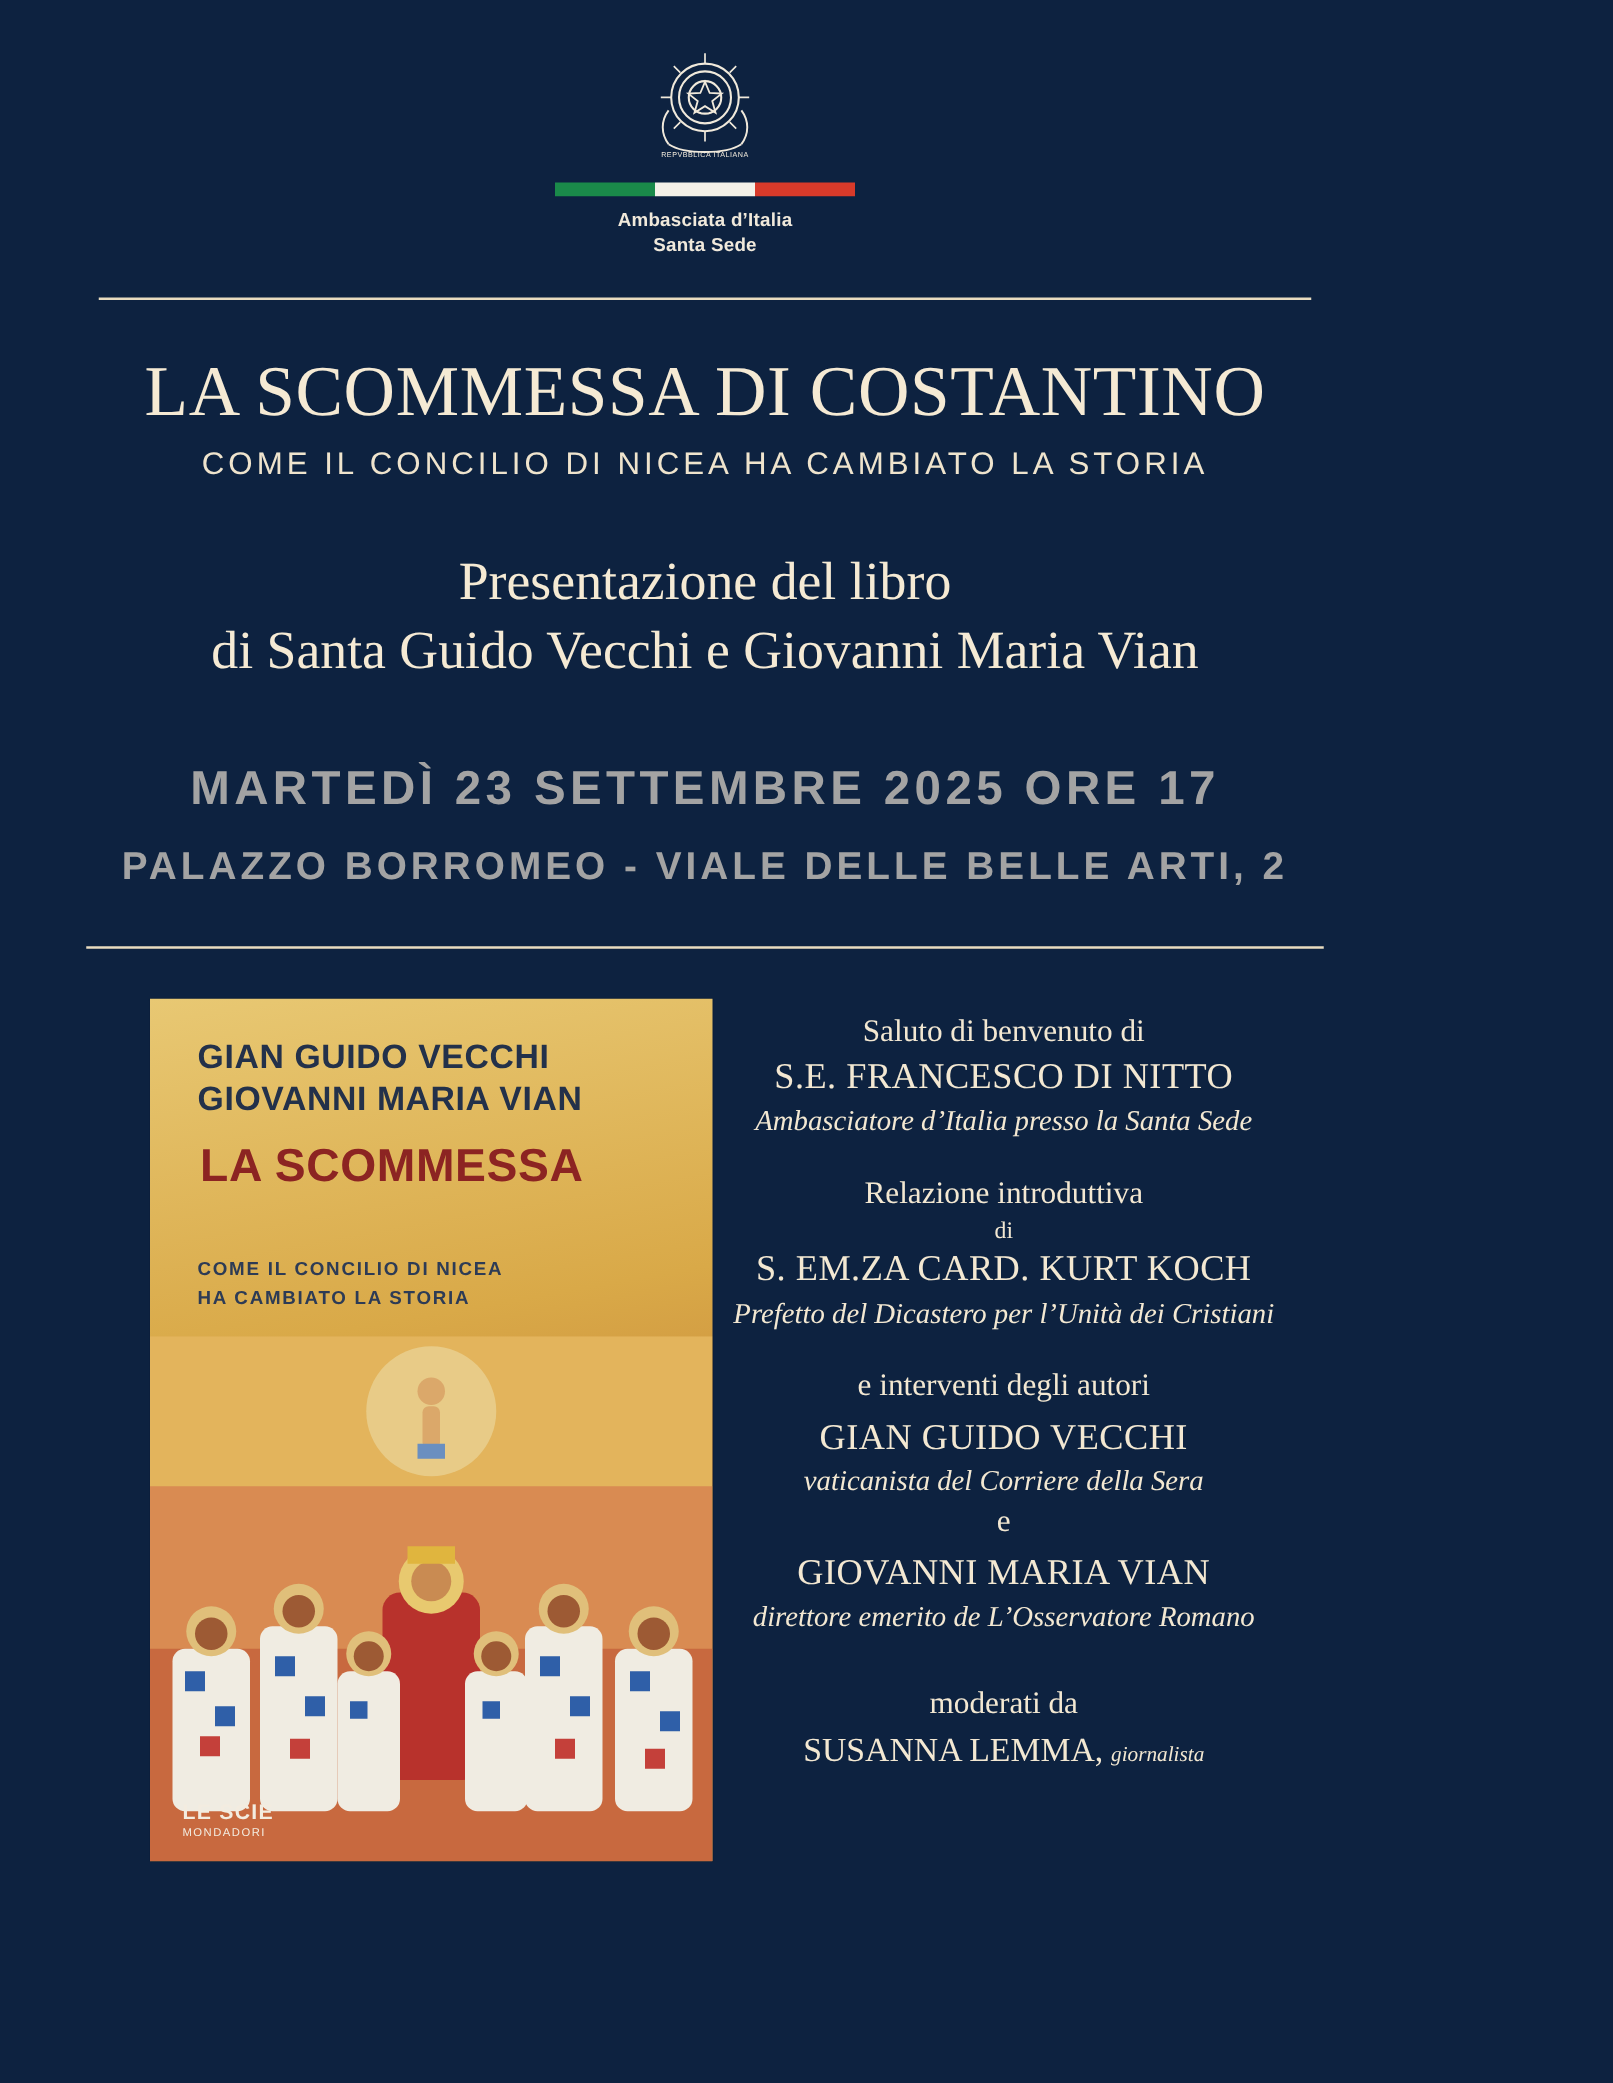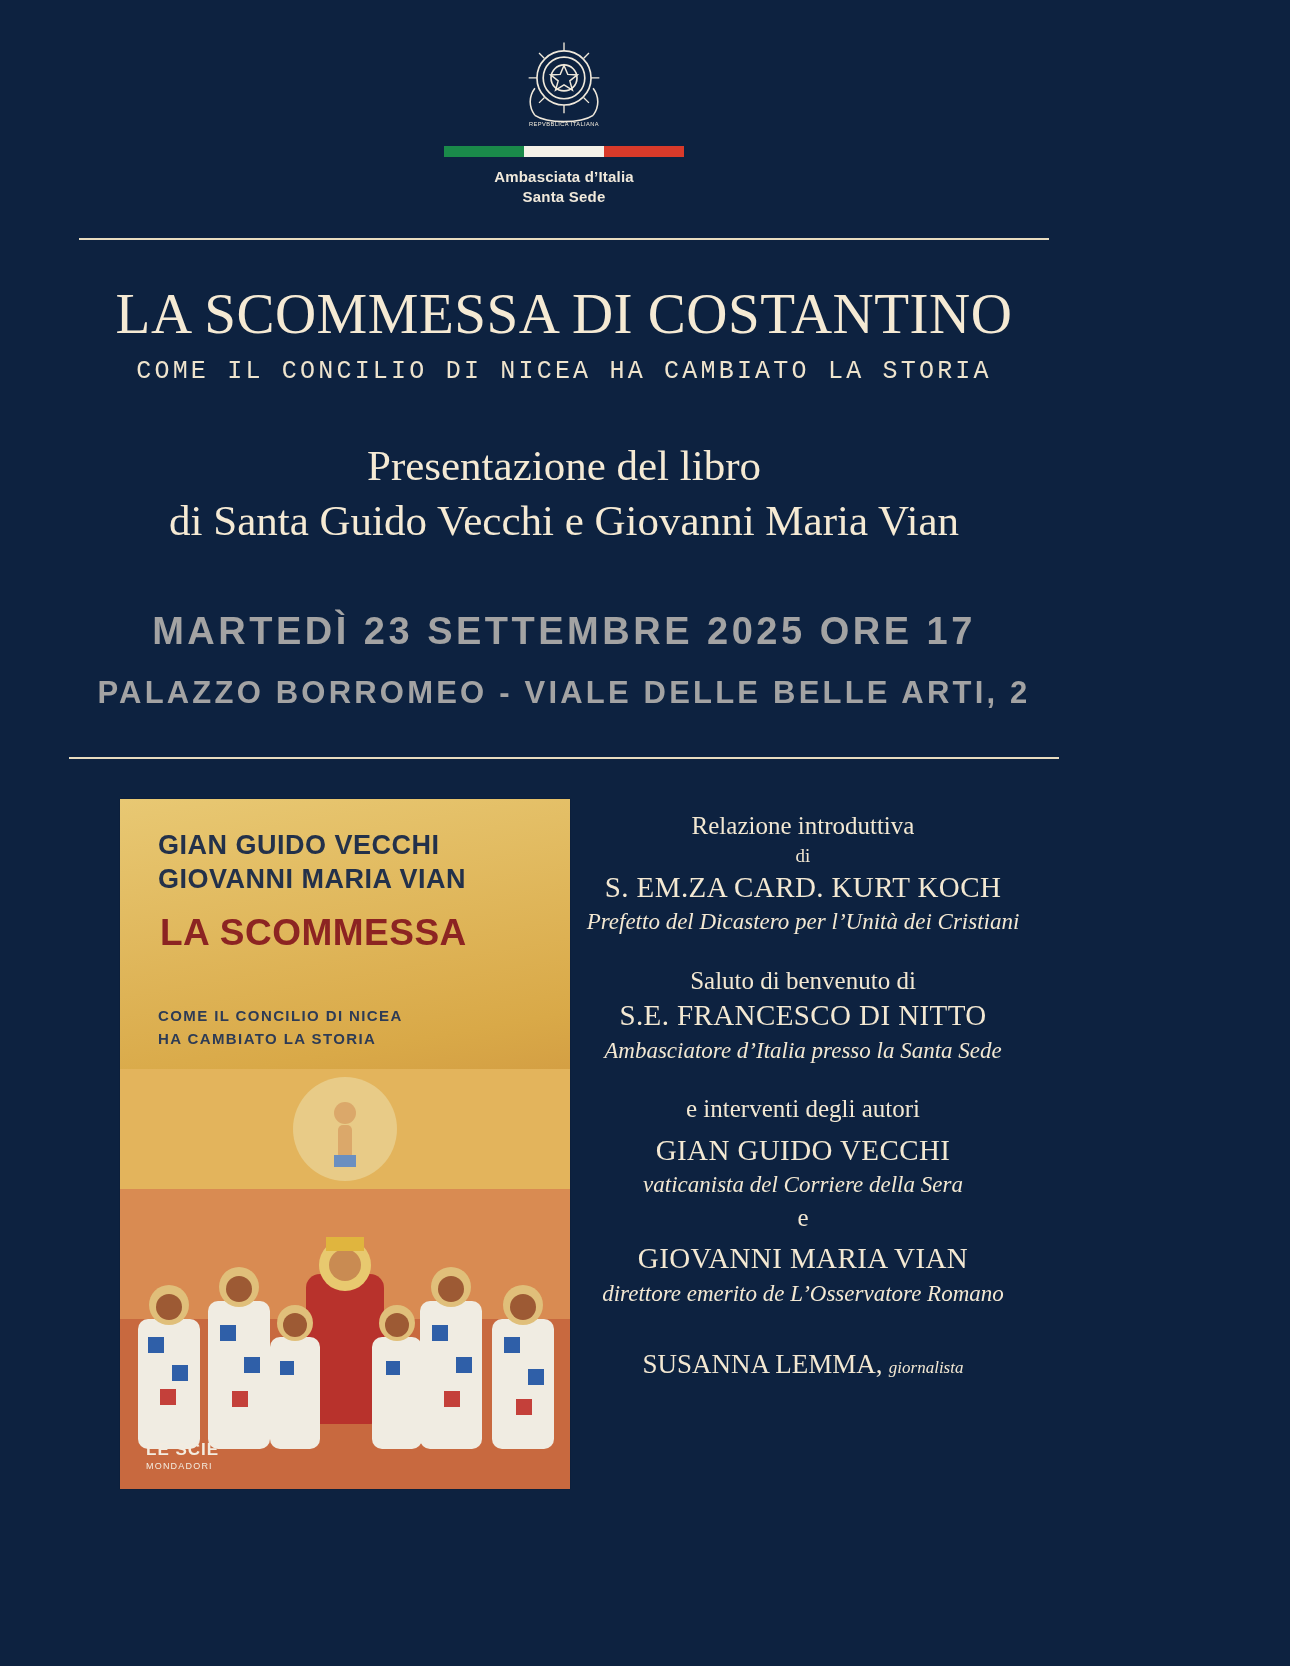--- a/index.html
+++ b/index.html
@@ -65,21 +65,21 @@
   .title {
     font-family: "Liberation Serif", serif;
     font-size: 57px;
     letter-spacing: 0.5px;
     color: #f5ead4;
     line-height: 1.05;
     white-space: nowrap;
   }
   .subtitle {
     margin-top: 14px;
-    font-family: Liberation Mono, monospace;
+    font-family: Liberation Sans, sans-serif;
     font-size: 25px;
     letter-spacing: 3.2px;
     color: #efe4cd;
     white-space: nowrap;
     text-align: center;
   }
   .presentation {
     margin-top: 52px;
     text-align: center;
     font-size: 43px;
@@ -317,44 +317,45 @@
       </div>
       <div class="bk-imprint">
         <div class="n1">LE SCIE</div>
         <div class="n2">MONDADORI</div>
       </div>
     </div>
 
     <div class="credits">
 
       <div class="grp">
+        <div class="small">Saluto di benvenuto di</div>
+        <div class="name">S.E. FRANCESCO DI NITTO</div>
+        <div class="role">Ambasciatore d’Italia presso la Santa Sede</div>
+      </div>
+
+      <div class="grp">
         <div class="small">Relazione introduttiva</div>
         <div class="tiny">di</div>
         <div class="name">S. EM.ZA CARD.  KURT KOCH</div>
         <div class="role">Prefetto del Dicastero per l’Unità dei Cristiani</div>
-      </div>
-
-      <div class="grp">
-        <div class="small">Saluto di benvenuto di</div>
-        <div class="name">S.E. FRANCESCO DI NITTO</div>
-        <div class="role">Ambasciatore d’Italia presso la Santa Sede</div>
       </div>
 
       <div class="grp">
         <div class="small">e interventi degli autori</div>
         <div class="gap-sm"></div>
         <div class="name">GIAN GUIDO VECCHI</div>
         <div class="role">vaticanista del Corriere della Sera</div>
         <div class="small">e</div>
         <div class="gap-sm"></div>
         <div class="name">GIOVANNI MARIA VIAN</div>
         <div class="role">direttore emerito de L’Osservatore Romano</div>
       </div>
 
       <div class="mod">
+        <div>moderati da</div>
         <div>
           <span class="m-name">SUSANNA LEMMA,</span>
           <span class="m-role">giornalista</span>
         </div>
       </div>
 
     </div>
   </div>
 </div>
 

